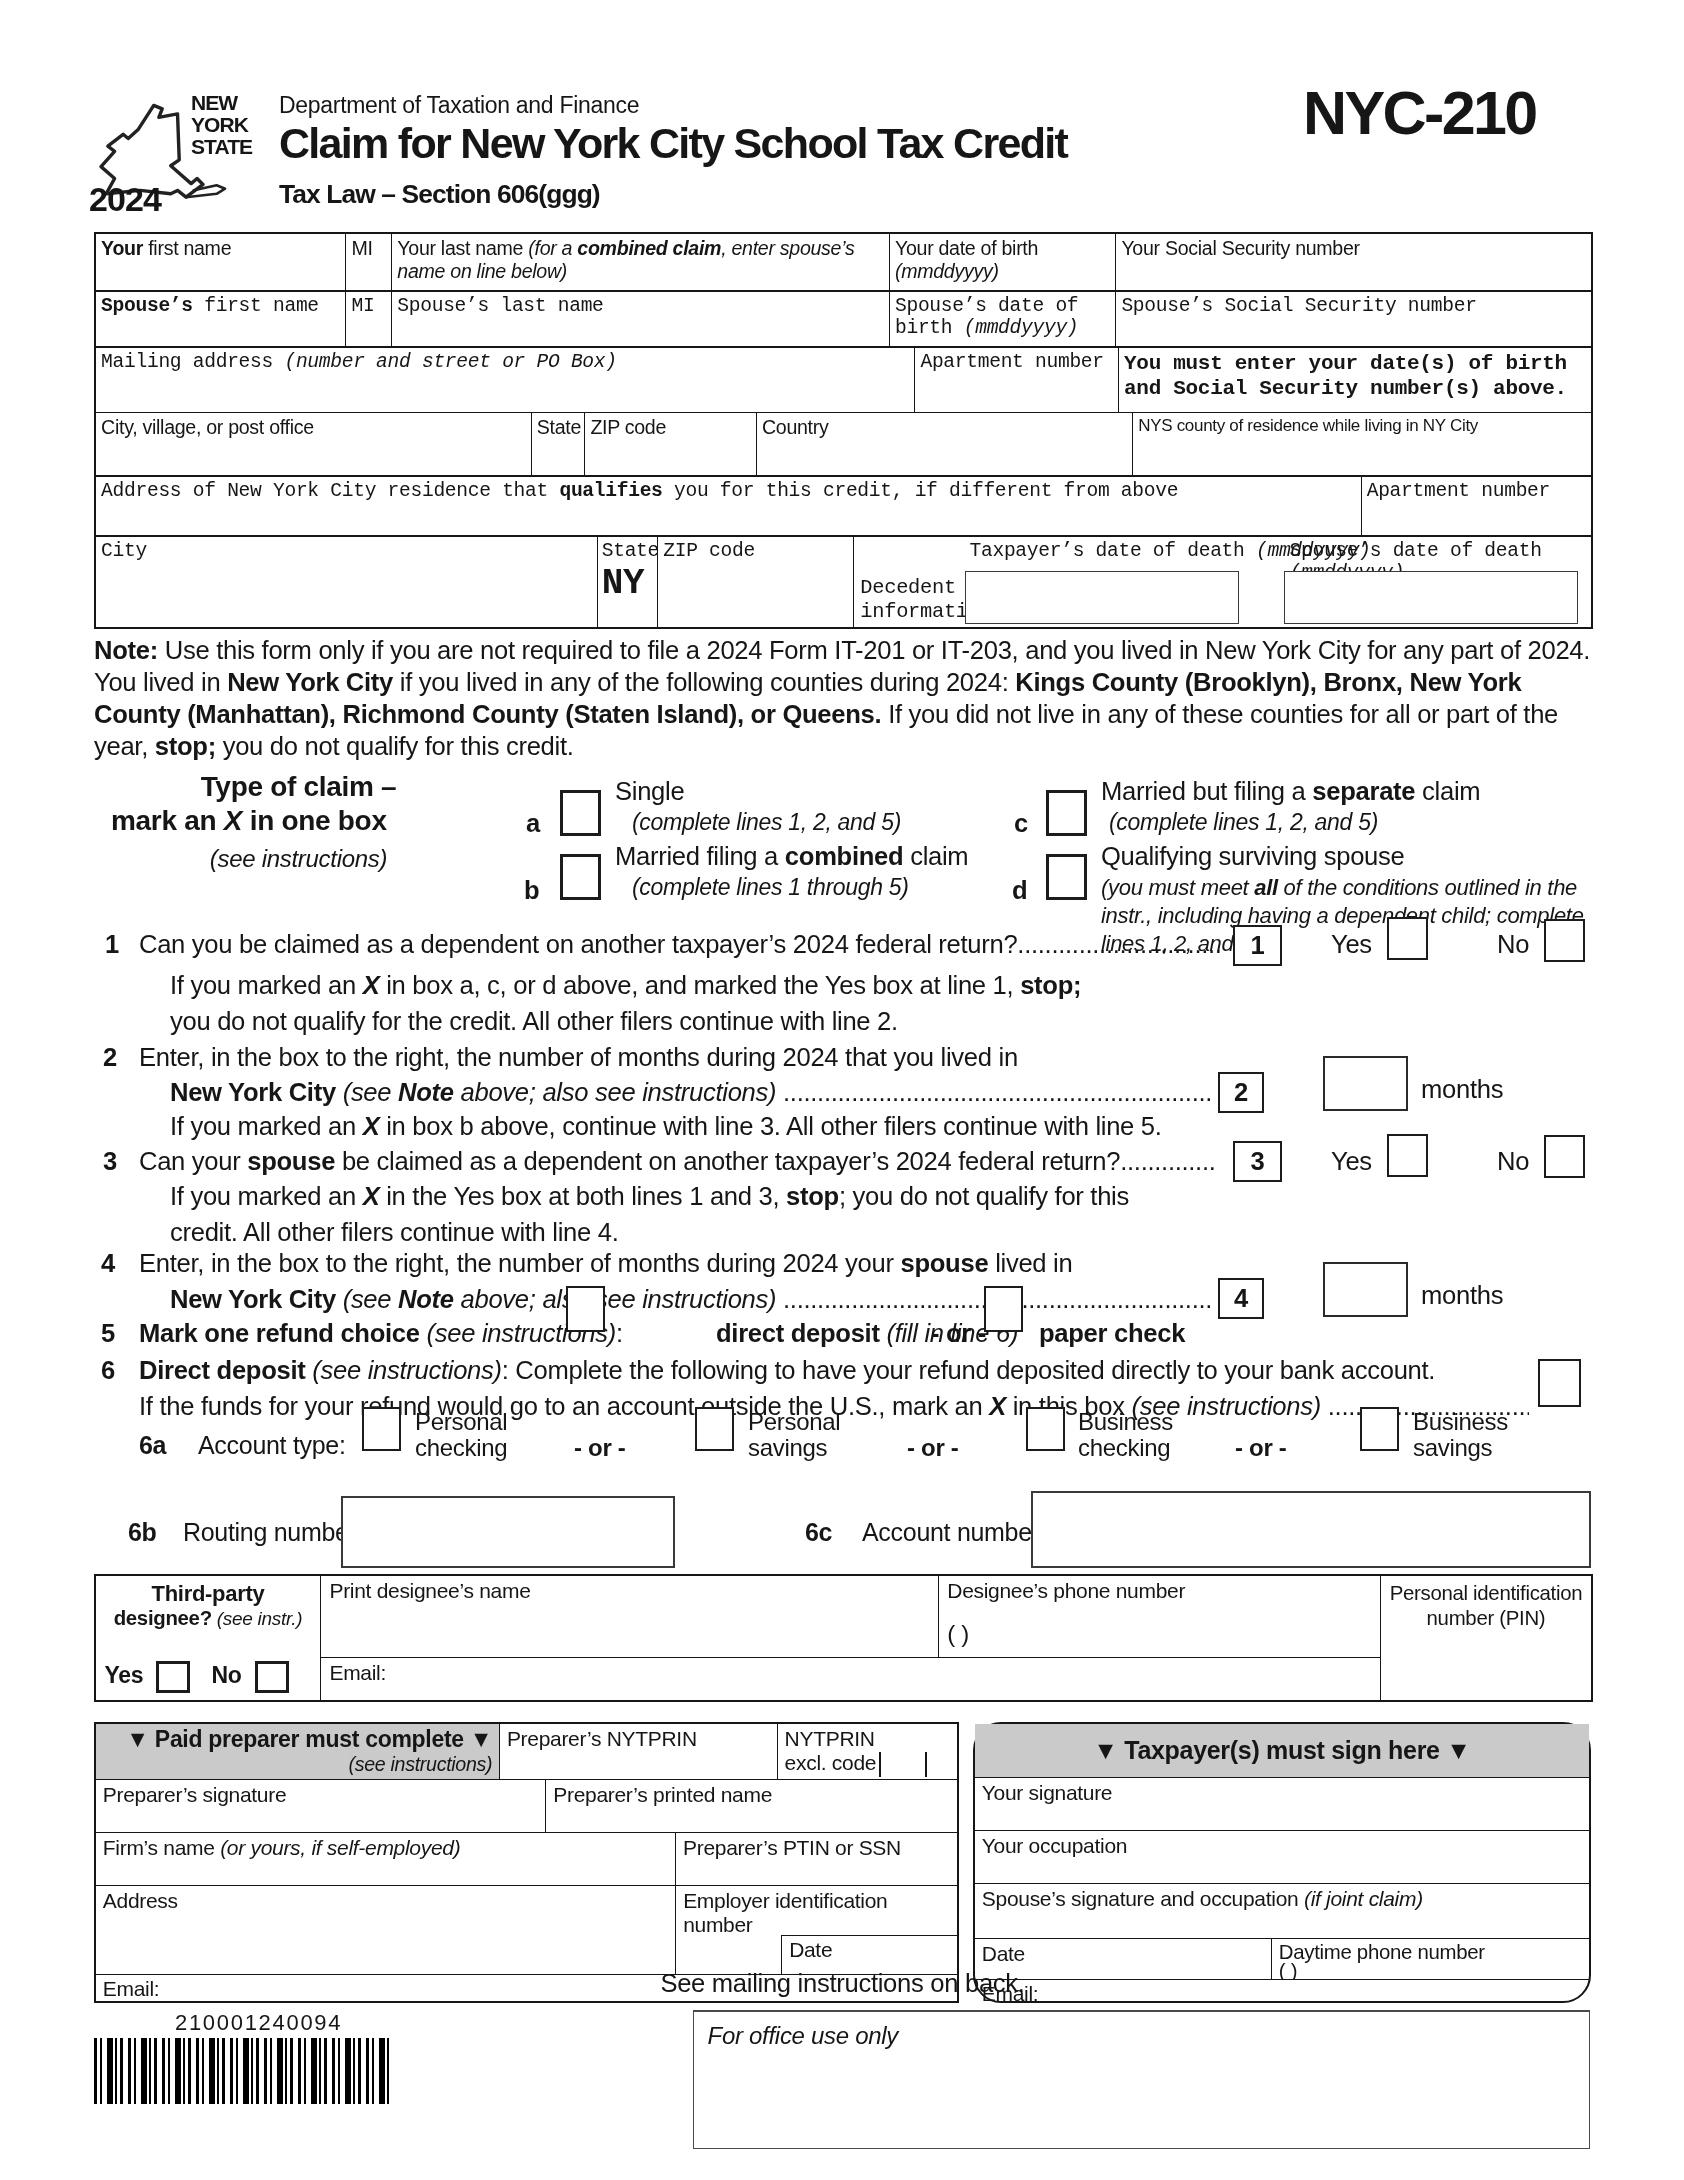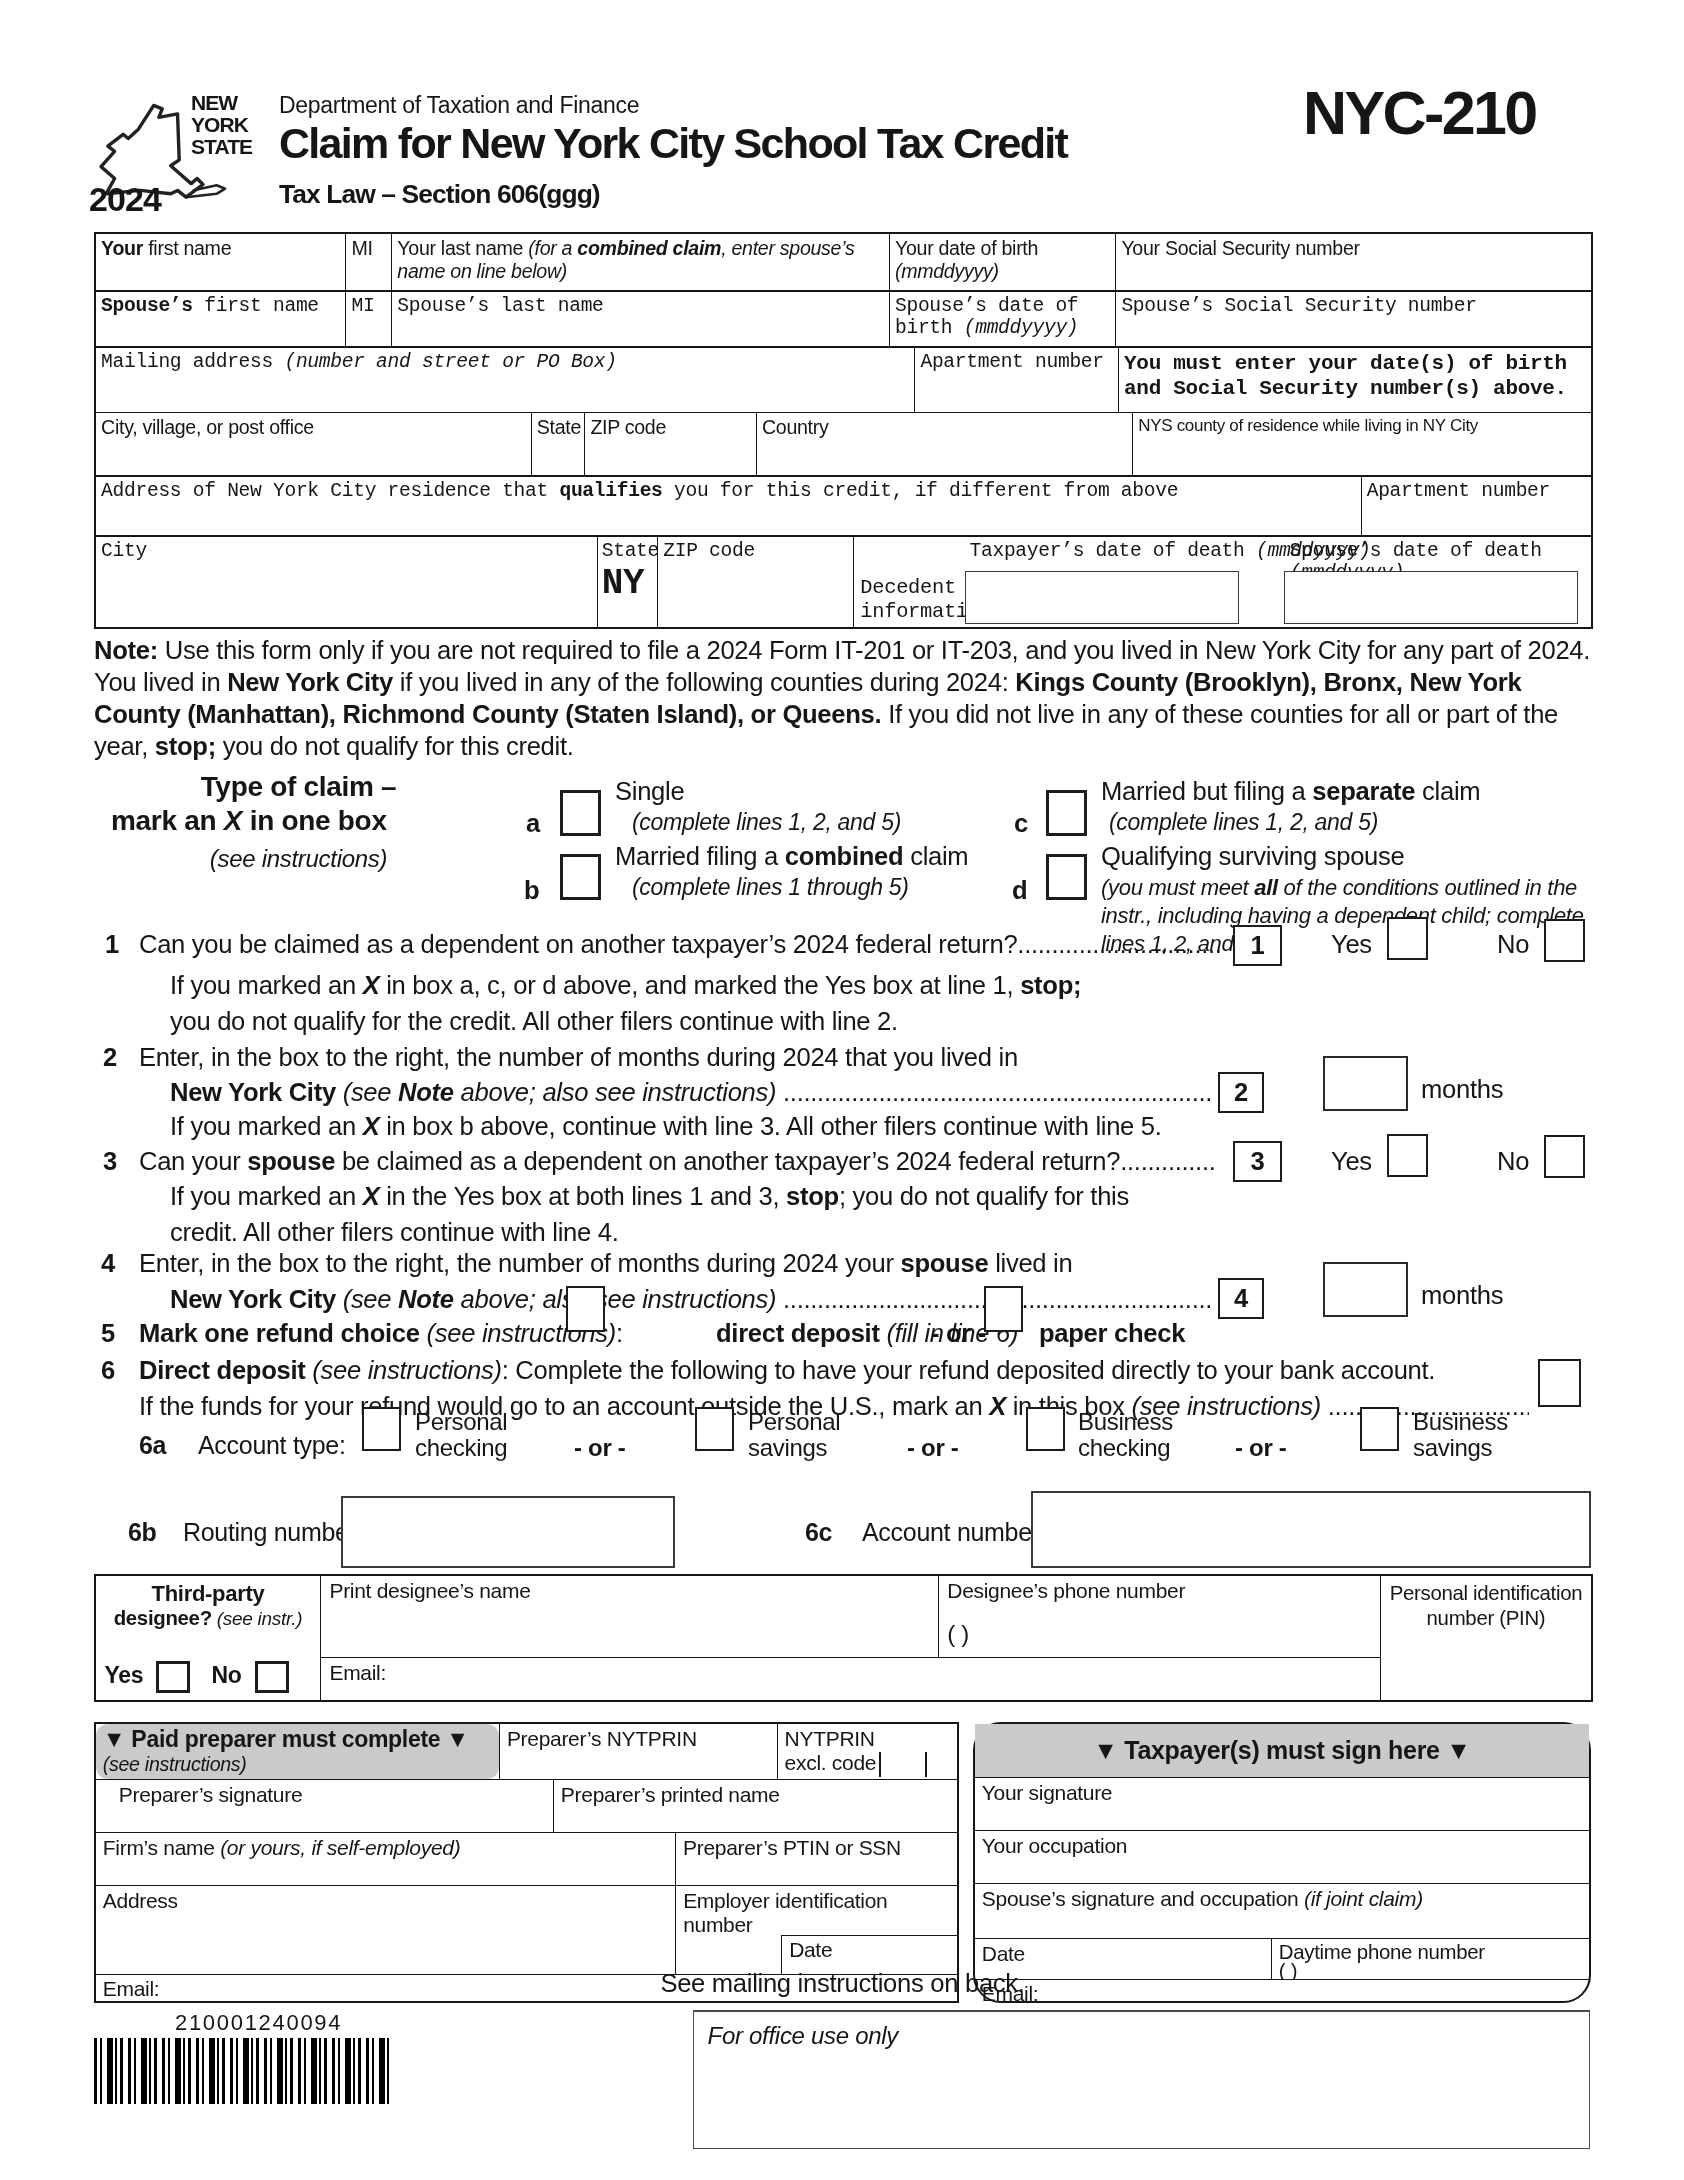--- a/index.html
+++ b/index.html
@@ -310,34 +310,34 @@
       <div style="flex:1;border-top:1.7px solid #161616;padding:3.4px 8.5px;font-size:21px;box-sizing:border-box;"><span>Email:</span></div>
     </div>
     <div style="width:213px;box-sizing:border-box;border-left:1.7px solid #161616;text-align:center;font-size:20.4px;padding-top:5.1px;line-height:25px;">
       <div>Personal identification</div>
       <div>number (PIN)</div>
     </div>
   </div>
 
   <div class="ttable" style="left:94px;top:1722px;width:865px;height:281px;">
     <div class="trow" style="height:55px;">
-      <div class="tcell grayhdr" style="width:405px;text-align:left;padding-top:1.7px;border-radius:12px;">
+      <div class="tcell grayhdr" style="width:405px;text-align:right;padding-top:1.7px;">
         <div class="b" style="font-size:23px;">▼  Paid preparer must complete  ▼</div>
         <div class="i" style="font-size:19.6px;">(see instructions)</div>
       </div>
       <div class="tcell" style="width:279px;"><span>Preparer’s NYTPRIN</span></div>
       <div class="tcell" style="width:181px;position:relative;">
         <div>NYTPRIN</div>
         <div>excl. code</div>
         <div style="position:absolute;left:101px;bottom:1.7px;width:1.7px;height:25.6px;background:#161616;"></div>
         <div style="position:absolute;left:147px;bottom:1.7px;width:1.7px;height:25.6px;background:#161616;"></div>
       </div>
     </div>
     <div class="trow" style="height:53px;">
-      <div class="tcell" style="width:451px;margin-left:16px;"><span>Preparer’s signature</span></div>
+      <div class="tcell" style="width:451px;"><span>Preparer’s signature</span></div>
       <div class="tcell" style="width:413px;"><span>Preparer’s printed name</span></div>
     </div>
     <div class="trow" style="height:53px;">
       <div class="tcell" style="width:582px;">
         <span>Firm’s name </span><span class="i">(or yours, if self-employed)</span>
       </div>
       <div class="tcell" style="width:283px;"><span>Preparer’s PTIN or SSN</span></div>
     </div>
     <div class="trow" style="height:89px;">
       <div class="tcell" style="width:582px;border-bottom:none;"><span>Address</span></div>

